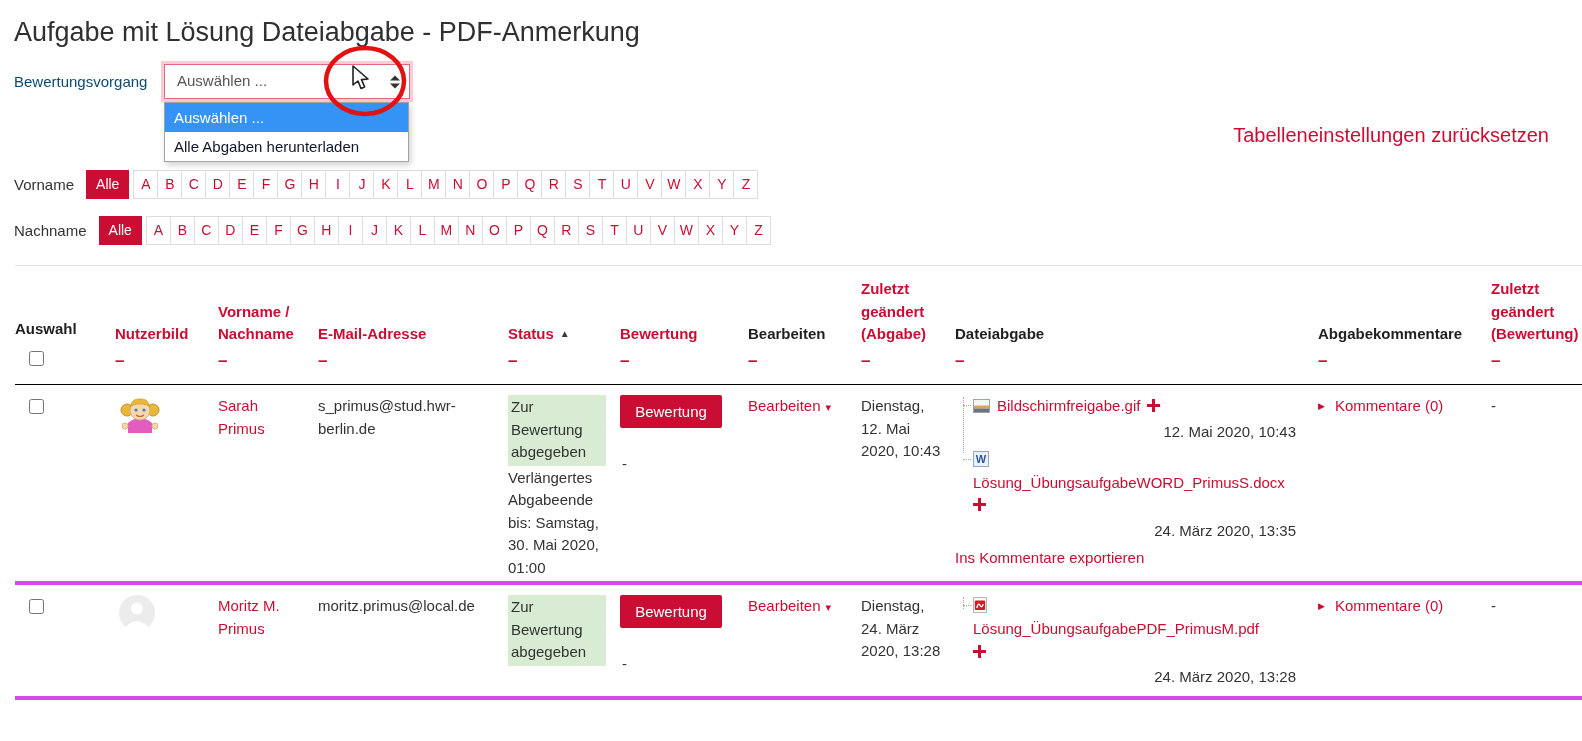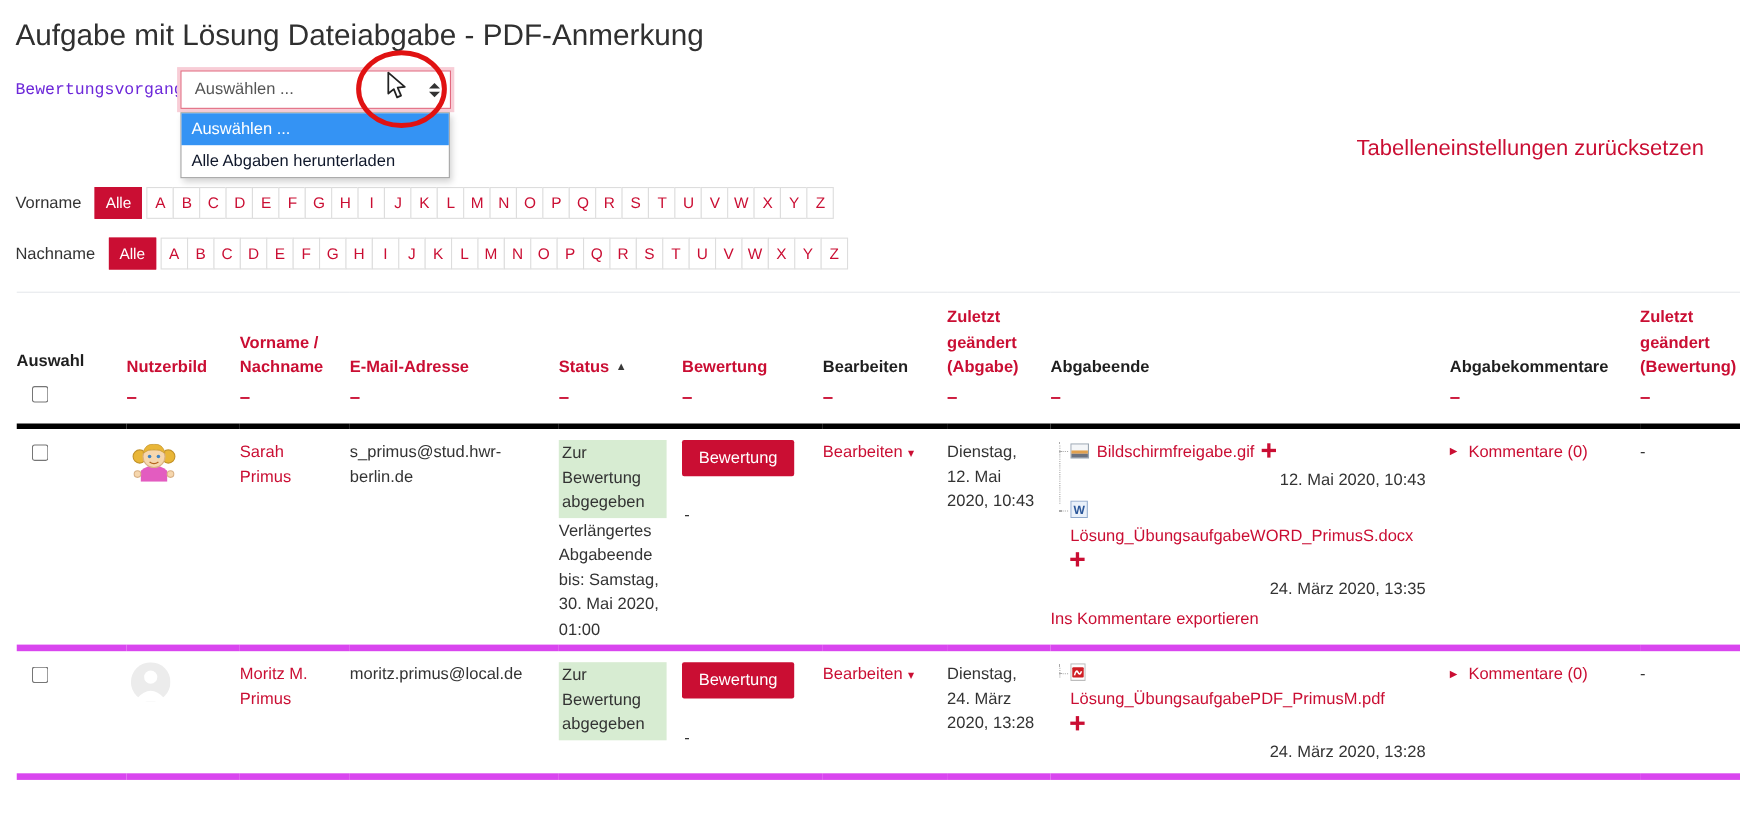--- a/index.html
+++ b/index.html
@@ -11,21 +11,21 @@
   html,body{margin:0;padding:0;}
   body{
     position:relative;width:1582px;height:741px;overflow:hidden;background:#fff;
     font-family:"Liberation Sans","DejaVu Sans",sans-serif;font-size:15px;line-height:1.5;color:#333;
   }
   a{color:var(--accent);text-decoration:none;}
 
   
   #title{position:absolute;left:14px;top:12px;margin:0;font-size:27px;font-weight:400;color:#303030;white-space:nowrap;}
   #grading{position:absolute;left:14px;top:64px;display:flex;z-index:5;}
-  #grading .glabel{width:150px;line-height:35px;font-size:15px;color:#6d28d9;font-family:Liberation Mono, monospace;}
+  #grading .glabel{width:150px;line-height:35px;font-size:15px;color:#0c4a6e;}
   .select-box{
     position:relative;width:246px;height:35px;background:#fff;color:#555;
     border:1px solid #e2697f;box-shadow:0 0 0 3px #f8cdd6;
     display:flex;align-items:center;padding:0 28px 0 12px;cursor:default;
   }
   .updown{position:absolute;right:9px;top:50%;transform:translateY(-50%);width:10px;height:15px;}
   .updown::before{content:"";position:absolute;top:1px;left:0;border-left:5px solid transparent;border-right:5px solid transparent;border-bottom:5px solid #333;}
   .updown::after{content:"";position:absolute;bottom:1px;left:0;border-left:5px solid transparent;border-right:5px solid transparent;border-top:5px solid #333;}
   .dropdown{
     position:absolute;left:150px;top:38px;width:245px;background:#fff;
@@ -49,26 +49,26 @@
     display:flex;align-items:center;justify-content:center;min-width:25px;height:29px;
     border:1px solid #ddd;margin-left:-1px;background:#fff;color:var(--accent);font-size:14px;
   }
   .letter.all{background:var(--accent);border-color:var(--accent);color:#fff;padding:0 9px;margin-left:0;margin-right:5px;}
 
   
   #tablewrap{position:absolute;left:15px;top:265px;width:1567px;overflow:hidden;z-index:0;}
   table{width:1586px;table-layout:fixed;border-collapse:collapse;}
   thead th{
     vertical-align:bottom;text-align:left;font-size:15px;font-weight:700;color:#1f1f1f;
-    padding:12px 14px 12px 0;border-top:1px solid #dee2e6;border-bottom:5px solid #000000;
+    padding:12px 14px 12px 0;border-top:1px solid #dee2e6;border-bottom:1px solid #000000;
   }
   th .hlink{font-weight:700;}
   .minus{display:inline-block;color:var(--accent);font-weight:700;font-size:17px;line-height:12px;margin-top:9px;}
   .sort-caret{color:#3a3a3a;font-size:10px;margin-left:6px;vertical-align:2px;}
-  tbody td{vertical-align:top;padding:10px 14px 2px 0;border-bottom:6px solid #d946ef;font-size:15px;color:#333;}
+  tbody td{vertical-align:top;padding:10px 14px 2px 0;border-bottom:4px solid #d946ef;font-size:15px;color:#333;}
   .chk{width:15px;height:15px;margin:4px 0 0 14px;}
   thead .chk{margin-top:10px;}
   .avatar{margin-left:4px;display:inline-block;}
   .status-badge{display:inline-block;background:var(--green);padding:1px 3px 2px 3px;color:#333;}
   .status-note{margin-top:1px;}
   .grade-btn{
     display:inline-block;background:var(--accent);color:#fff;border:none;border-radius:2px;
     width:102px;padding:8px 0;text-align:center;font-size:15px;font-family:inherit;cursor:pointer;
   }
   .grade-dash{margin-top:25px;margin-left:2px;color:#333;}
@@ -224,21 +224,21 @@
       </th>
       <th>
         <span>Bearbeiten</span><br>
         <a href="#" class="minus">–</a>
       </th>
       <th>
         <a href="#" class="hlink">Zuletzt geändert (Abgabe)</a><br>
         <a href="#" class="minus">–</a>
       </th>
       <th>
-        <span>Abgabeende</span><br>
+        <span>Dateiabgabe</span><br>
         <a href="#" class="minus">–</a>
       </th>
       <th class="comments-cell">
         <span>Abgabekommentare</span><br>
         <a href="#" class="minus">–</a>
       </th>
       <th>
         <a href="#" class="hlink">Zuletzt geändert (Bewertung)</a><br>
         <a href="#" class="minus">–</a>
       </th>

